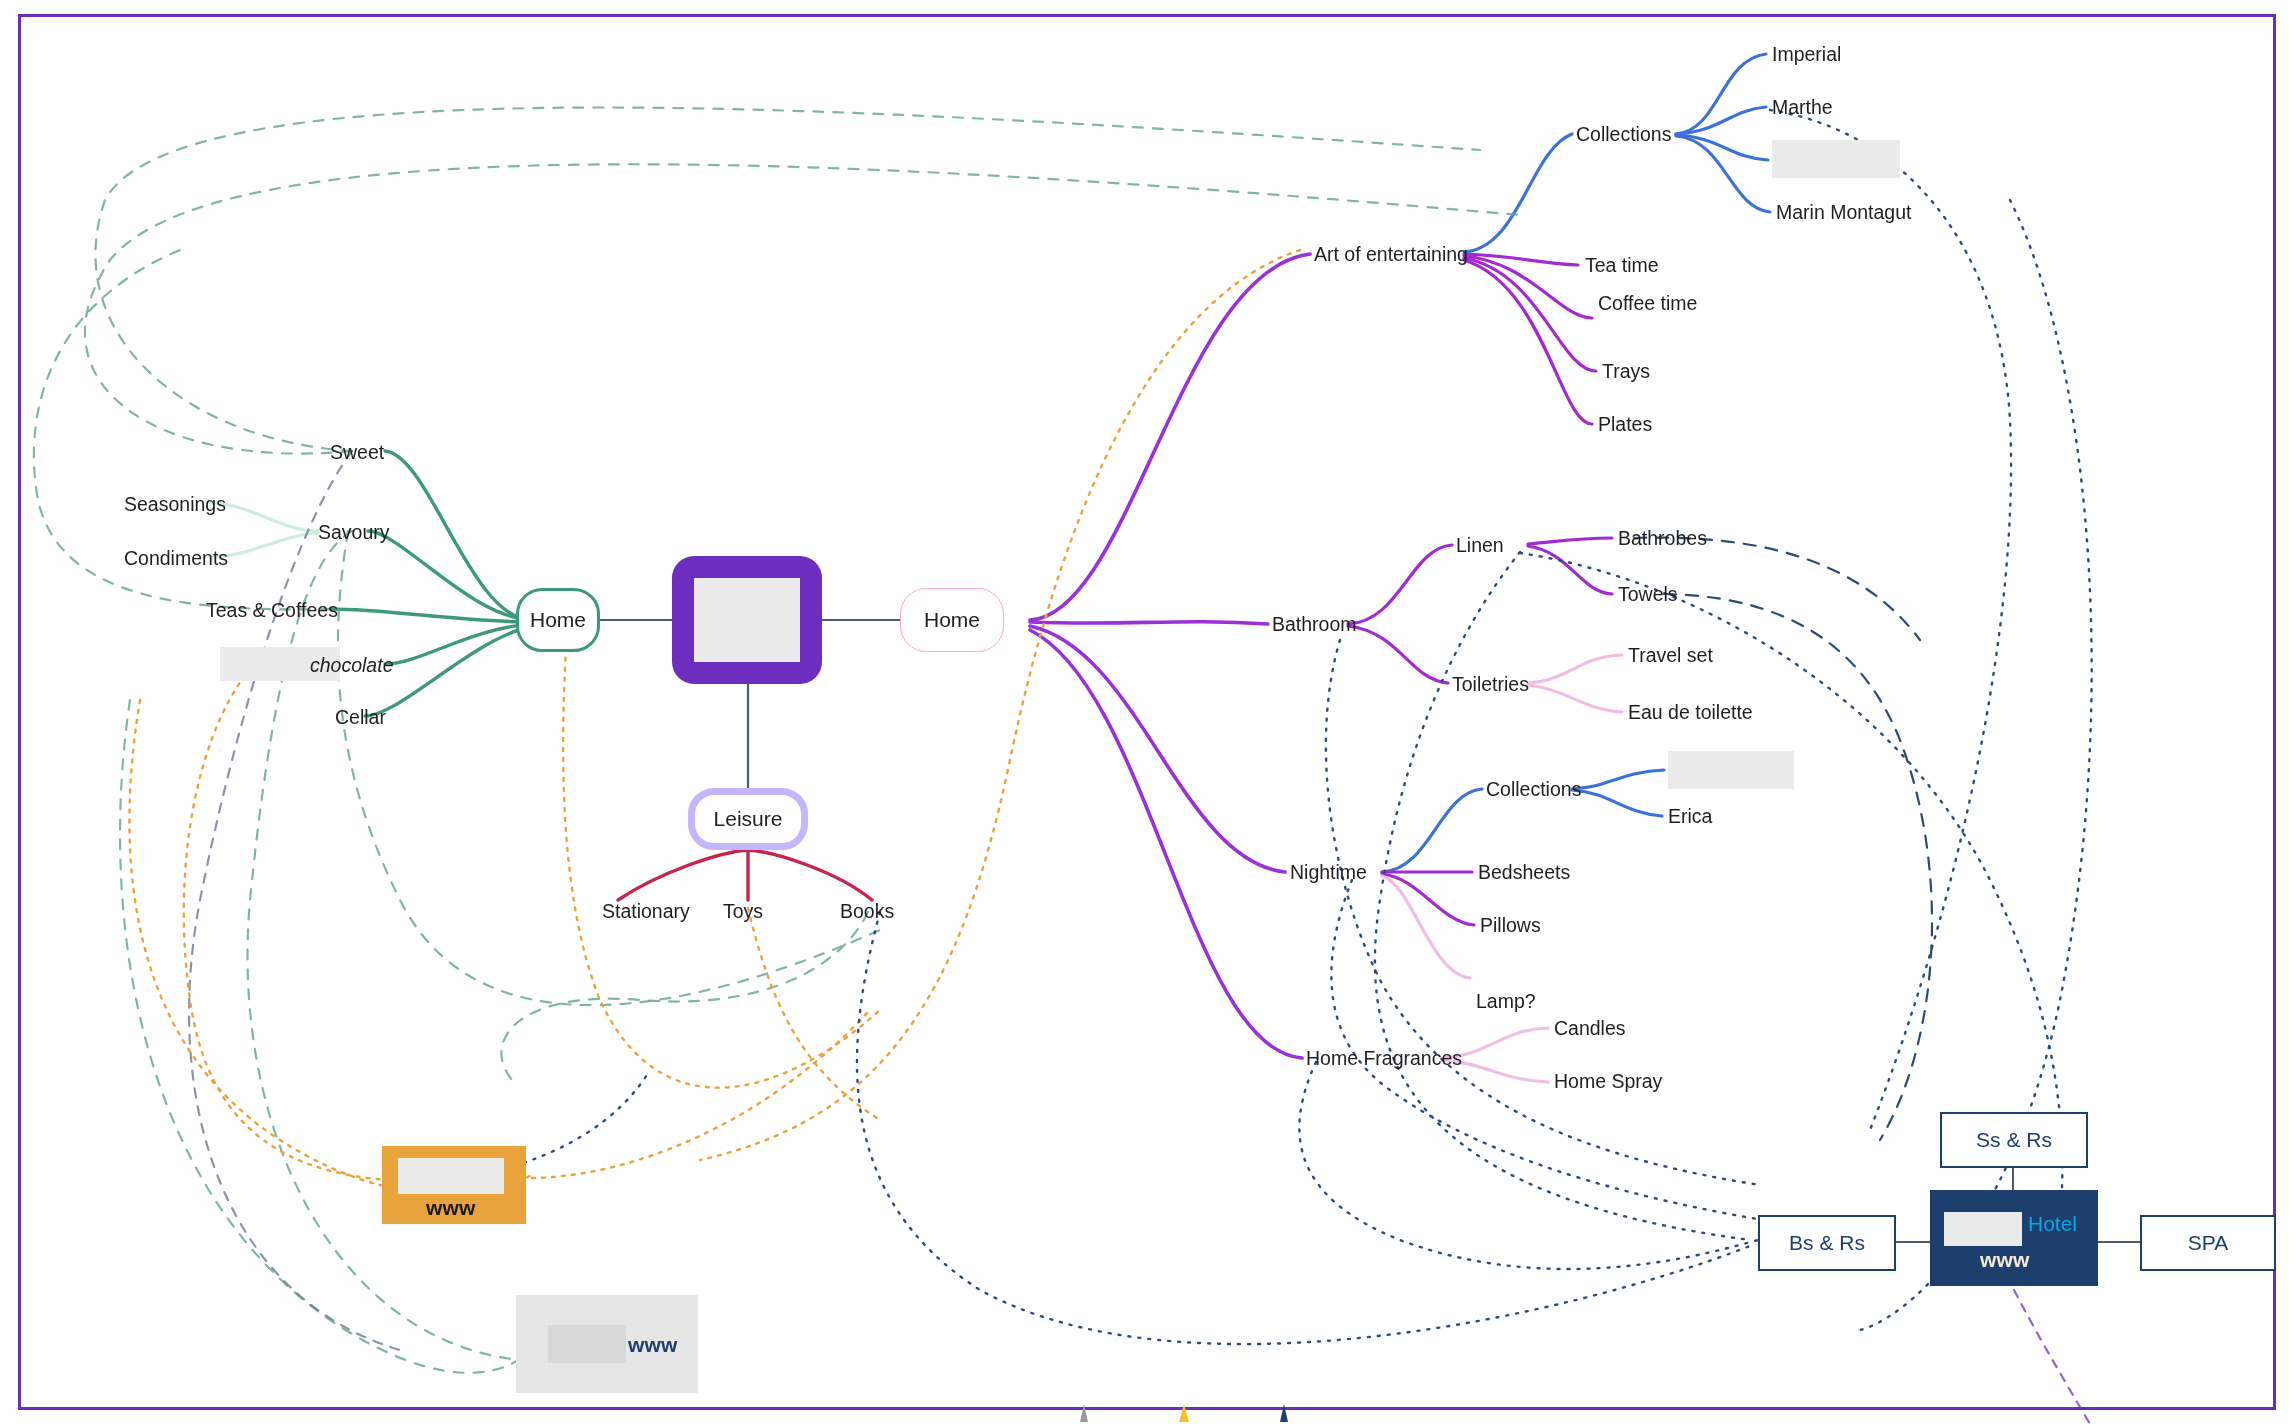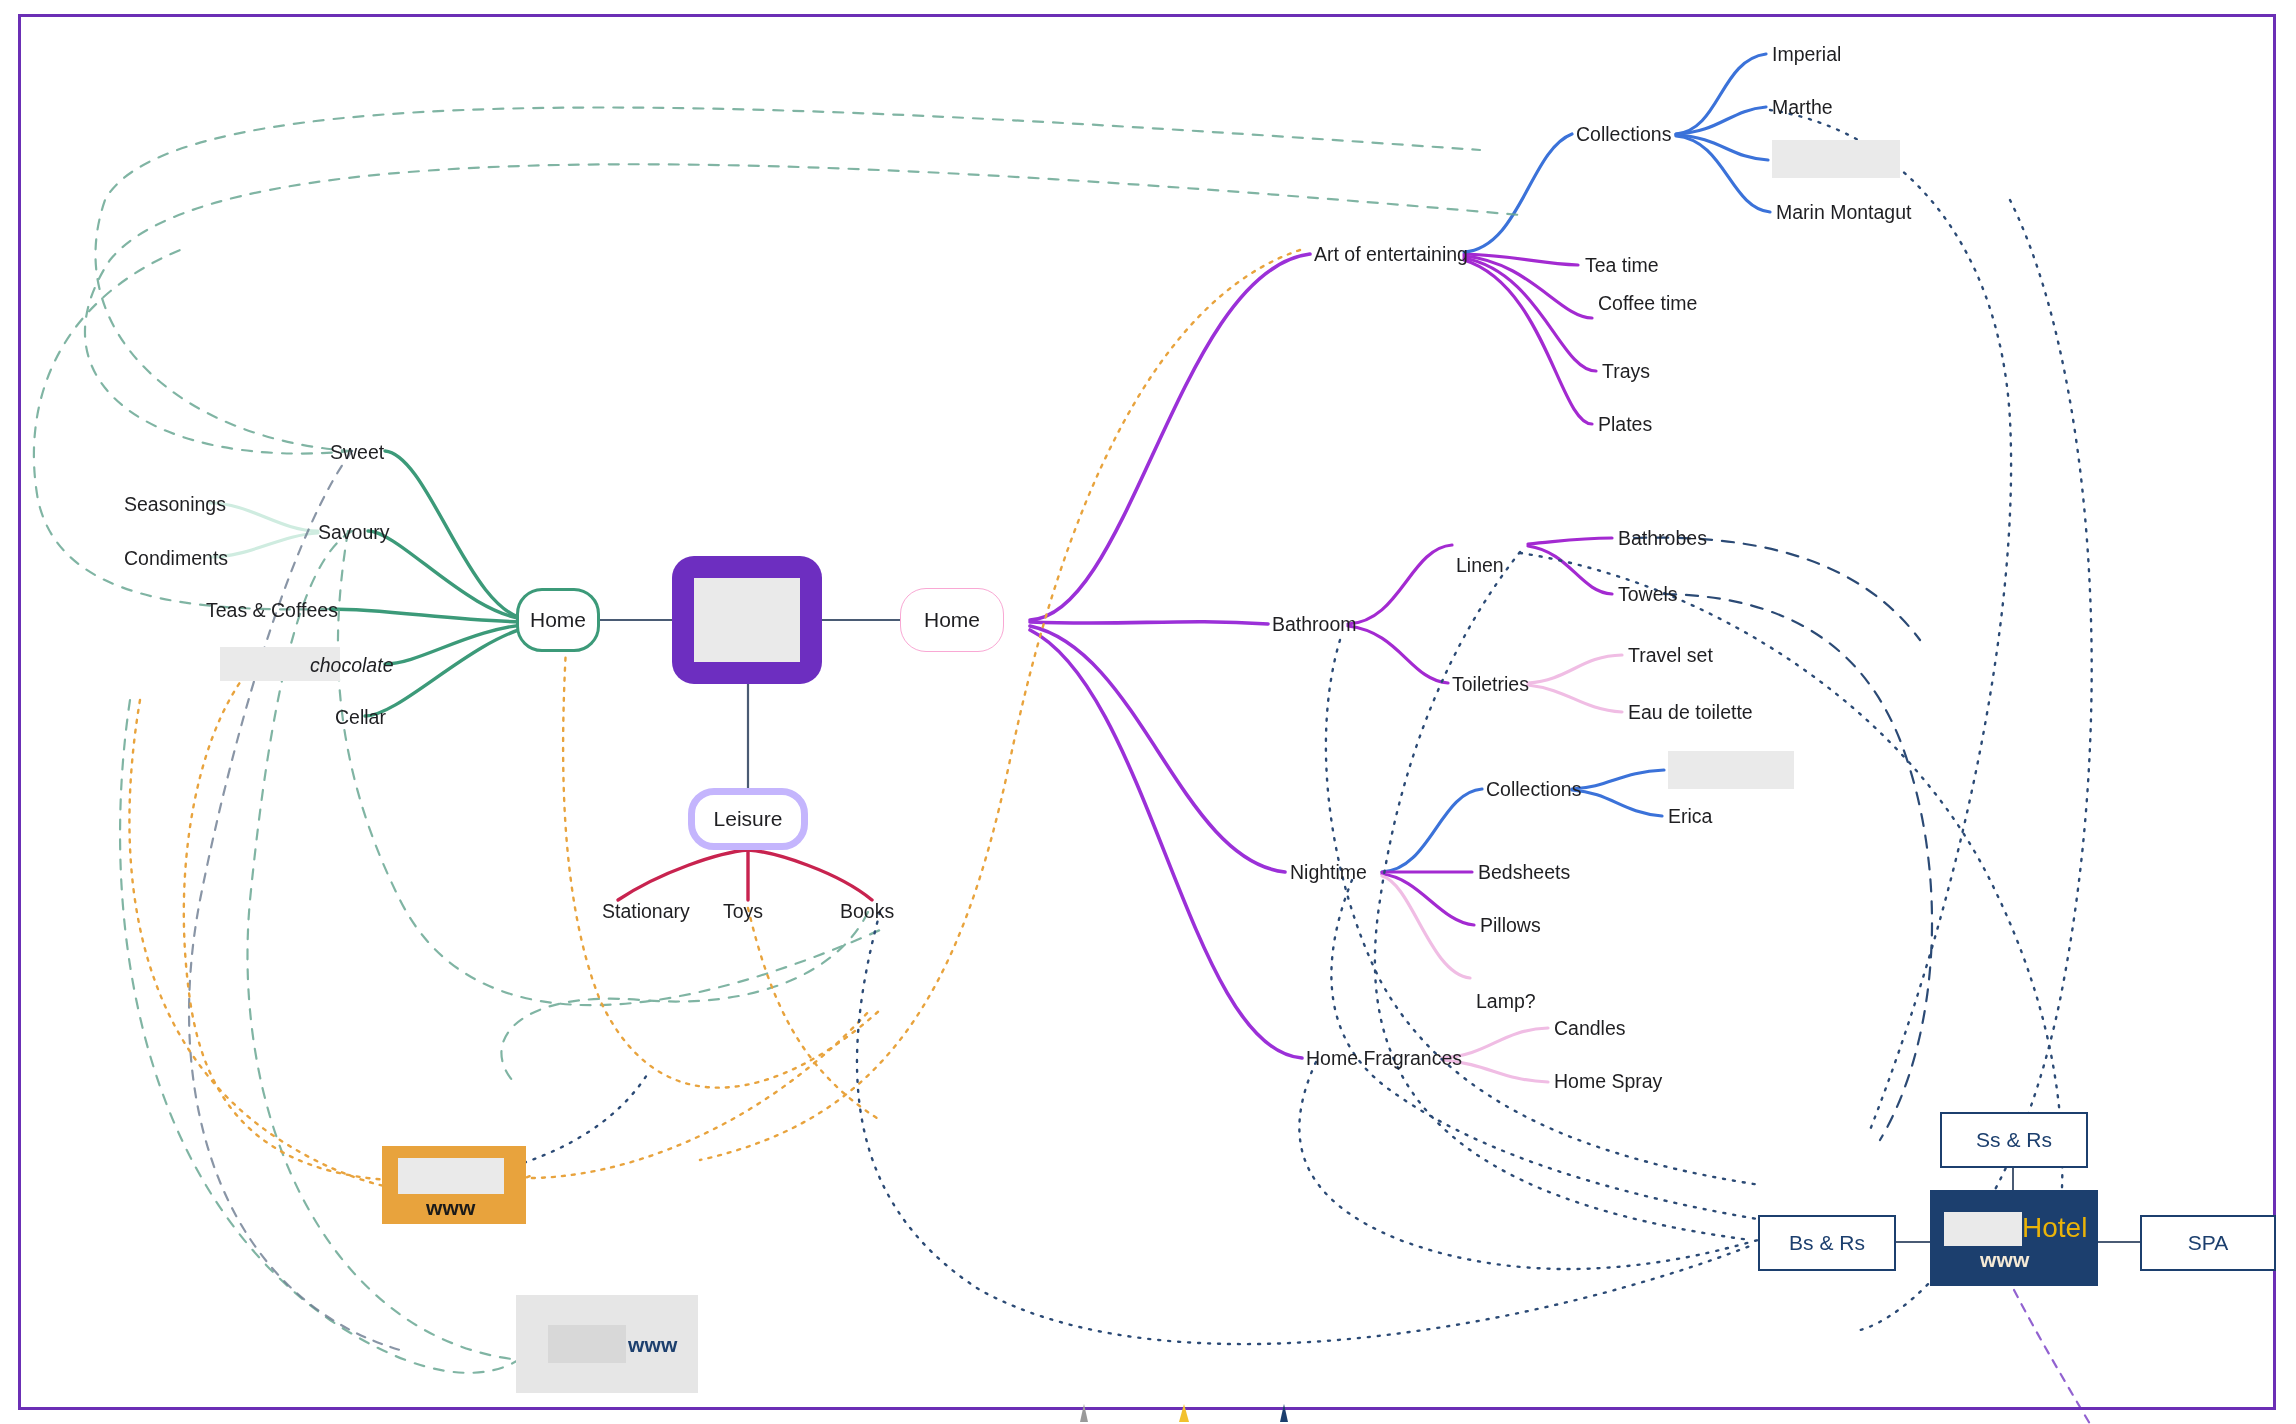--- a/index.html
+++ b/index.html
@@ -180,21 +180,21 @@
   <div class="lbl" style="left:1772px;top:45px;">Imperial</div>
   <div class="lbl" style="left:1772px;top:98px;">Marthe</div>
   <div class="redact" style="left:1772px;top:140px;width:128px;height:38px;"></div>
   <div class="lbl" style="left:1776px;top:203px;">Marin Montagut</div>
   <div class="lbl" style="left:1585px;top:256px;">Tea time</div>
   <div class="lbl" style="left:1598px;top:294px;">Coffee time</div>
   <div class="lbl" style="left:1602px;top:362px;">Trays</div>
   <div class="lbl" style="left:1598px;top:415px;">Plates</div>
 
   <div class="lbl" style="left:1272px;top:615px;">Bathroom</div>
-  <div class="lbl" style="left:1456px;top:536px;margin-top:20px;">Linen</div>
+  <div class="lbl" style="left:1456px;top:536px;">Linen</div>
   <div class="lbl" style="left:1618px;top:529px;">Bathrobes</div>
   <div class="lbl" style="left:1618px;top:585px;">Towels</div>
   <div class="lbl" style="left:1452px;top:675px;">Toiletries</div>
   <div class="lbl" style="left:1628px;top:646px;">Travel set</div>
   <div class="lbl" style="left:1628px;top:703px;">Eau de toilette</div>
 
   <div class="lbl" style="left:1290px;top:863px;">Nightime</div>
   <div class="lbl" style="left:1486px;top:780px;">Collections</div>
   <div class="redact" style="left:1668px;top:751px;width:126px;height:38px;"></div>
   <div class="lbl" style="left:1668px;top:807px;">Erica</div>
@@ -219,21 +219,21 @@
   <div class="boxnode" style="left:1940px;top:1112px;width:148px;height:56px;background:#fff;border:2.5px solid #1c3f6e;">
     <span style="color:#1c3f6e;">Ss &amp; Rs</span>
   </div>
 
   <div class="boxnode" style="left:1758px;top:1215px;width:138px;height:56px;background:#fff;border:2.5px solid #1c3f6e;">
     <span style="color:#1c3f6e;">Bs &amp; Rs</span>
   </div>
 
   <div class="boxnode" style="left:1930px;top:1190px;width:168px;height:96px;background:#1c3f6e;">
     <div class="redact" style="left:14px;top:22px;width:78px;height:34px;"></div>
-    <span style="position:absolute;left:92px;top:22px;color:#eab308;font-size:28px;">Hotel</span>
+    <span style="position:absolute;left:98px;top:22px;color:#0ea5e9;font-size:21px;">Hotel</span>
     <span class="wwwtag" style="left:50px;top:58px;color:#f5ead6;">www</span>
   </div>
 
   <div class="boxnode" style="left:2140px;top:1215px;width:136px;height:56px;background:#fff;border:2.5px solid #1c3f6e;">
     <span style="color:#1c3f6e;">SPA</span>
   </div>
 
   <svg style="position:absolute;left:1080px;top:1404px;width:340px;height:20px;">
     <path d="M4 0 L8 18 L0 18 Z" fill="#9a9a9a"></path>
     <path d="M104 0 L109 18 L99 18 Z" fill="#f2c12e"></path>

